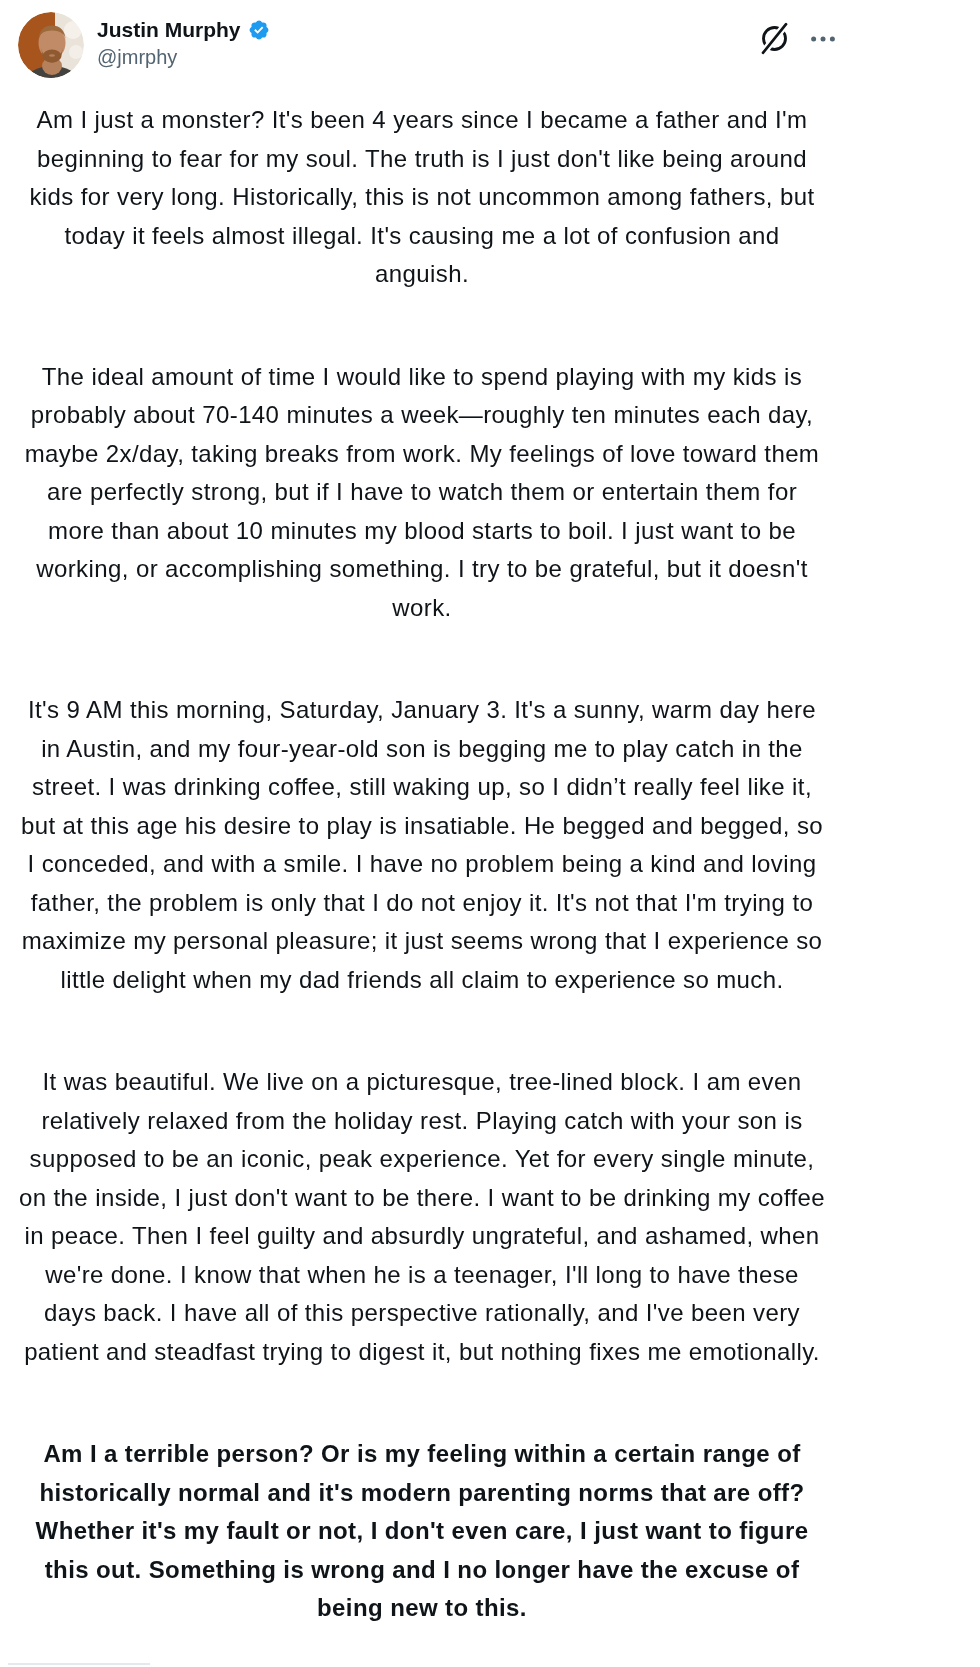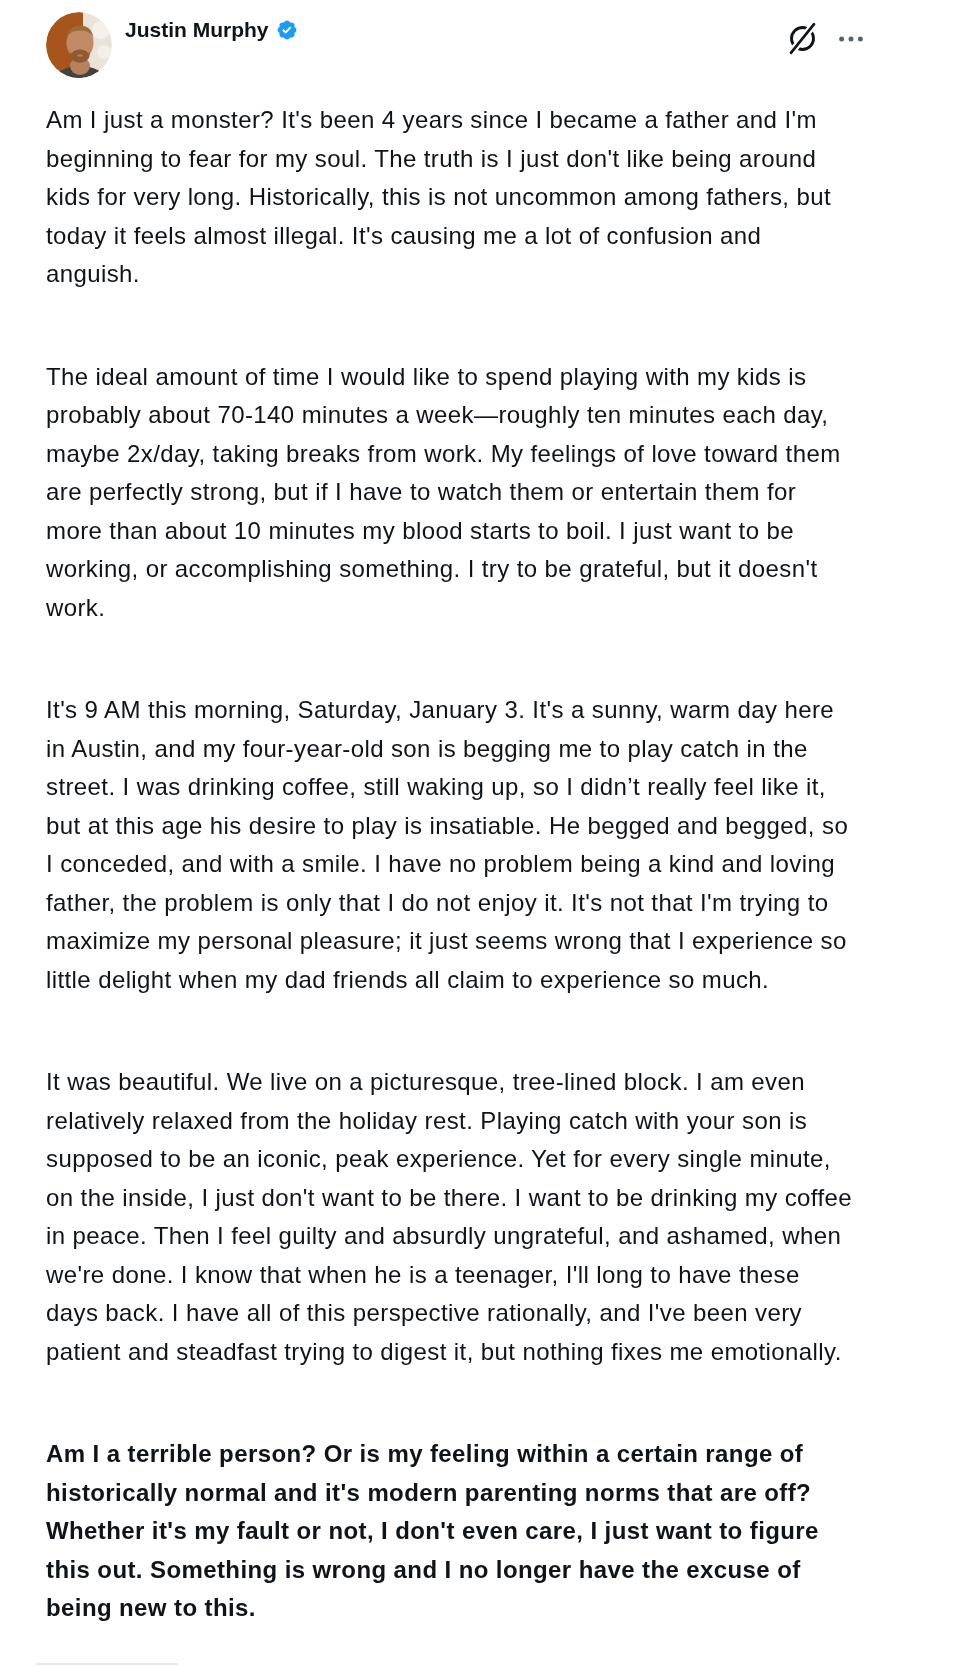--- a/index.html
+++ b/index.html
@@ -5,21 +5,20 @@
   html, body { margin: 0; padding: 0; background: #ffffff; }
   .post {
     position: relative;
     width: 856px;
     min-height: 1667px;
     background: #ffffff;
     font-family: "Liberation Sans", "DejaVu Sans", sans-serif;
     color: #0f1419;
     overflow: hidden;
     box-sizing: border-box;
-    margin-left: 28px;
   }
   .post-header {
     display: flex;
     align-items: flex-start;
     padding: 12px 12px 0 18px;
   }
   .avatar {
     width: 66px;
     height: 66px;
     border-radius: 50%;
@@ -67,21 +66,21 @@
     display: flex;
     align-items: center;
   }
   .post-body {
     padding: 23px 30px 10px 18px;
     font-size: 24px;
     line-height: 38.5px;
     letter-spacing: 0.4px;
     color: #0f1419;
   }
-  .post-body p { margin: 0 0 64px 0; }
+  .post-body p { margin: 0 0 64px 0; text-align: center; }
   .post-body p:last-child { margin-bottom: 0; font-weight: bold; }
   .bottom-divider {
     position: absolute;
     left: 8px;
     bottom: 2px;
     width: 142px;
     height: 2px;
     background: #e3e9ec;
   }
 </style>
@@ -116,20 +115,21 @@
     </div>
 
     <div class="names">
       <div class="name-row">
         <span>Justin Murphy</span>
         <svg class="badge" viewBox="0 0 24 24">
           <path d="M22.25 12c0-1.43-.88-2.67-2.19-3.34.46-1.39.2-2.9-.81-3.91s-2.52-1.27-3.91-.81c-.66-1.31-1.91-2.19-3.34-2.19s-2.67.88-3.33 2.19c-1.4-.46-2.91-.2-3.92.81s-1.26 2.52-.8 3.91c-1.31.67-2.2 1.91-2.2 3.34s.89 2.67 2.2 3.34c-.46 1.39-.21 2.9.8 3.91s2.52 1.26 3.91.81c.67 1.31 1.91 2.19 3.34 2.19s2.68-.88 3.34-2.19c1.39.45 2.9.2 3.91-.81s1.27-2.52.81-3.91c1.31-.67 2.19-1.91 2.19-3.34z" fill="#1d9bf0"></path>
           <path fill="#ffffff" d="M10.54 16.2 6.8 12.46 8.21 11.04 10.47 13.3 15.27 8.07 16.74 9.43 Z"></path>
         </svg>
       </div>
+      <div class="handle">@jmrphy</div>
     </div>
 
     <div class="header-actions">
       <button class="icon-btn">
         <svg width="33" height="33" viewBox="0 0 30 30">
           <circle cx="15" cy="15" r="10" fill="none" stroke="#0f1419" stroke-width="2.6"></circle>
           <line x1="4.5" y1="28" x2="25.5" y2="2" stroke="#ffffff" stroke-width="6.5"></line>
           <line x1="4.5" y1="28" x2="25.5" y2="2" stroke="#0f1419" stroke-width="2.4" stroke-linecap="round"></line>
         </svg>
       </button>

